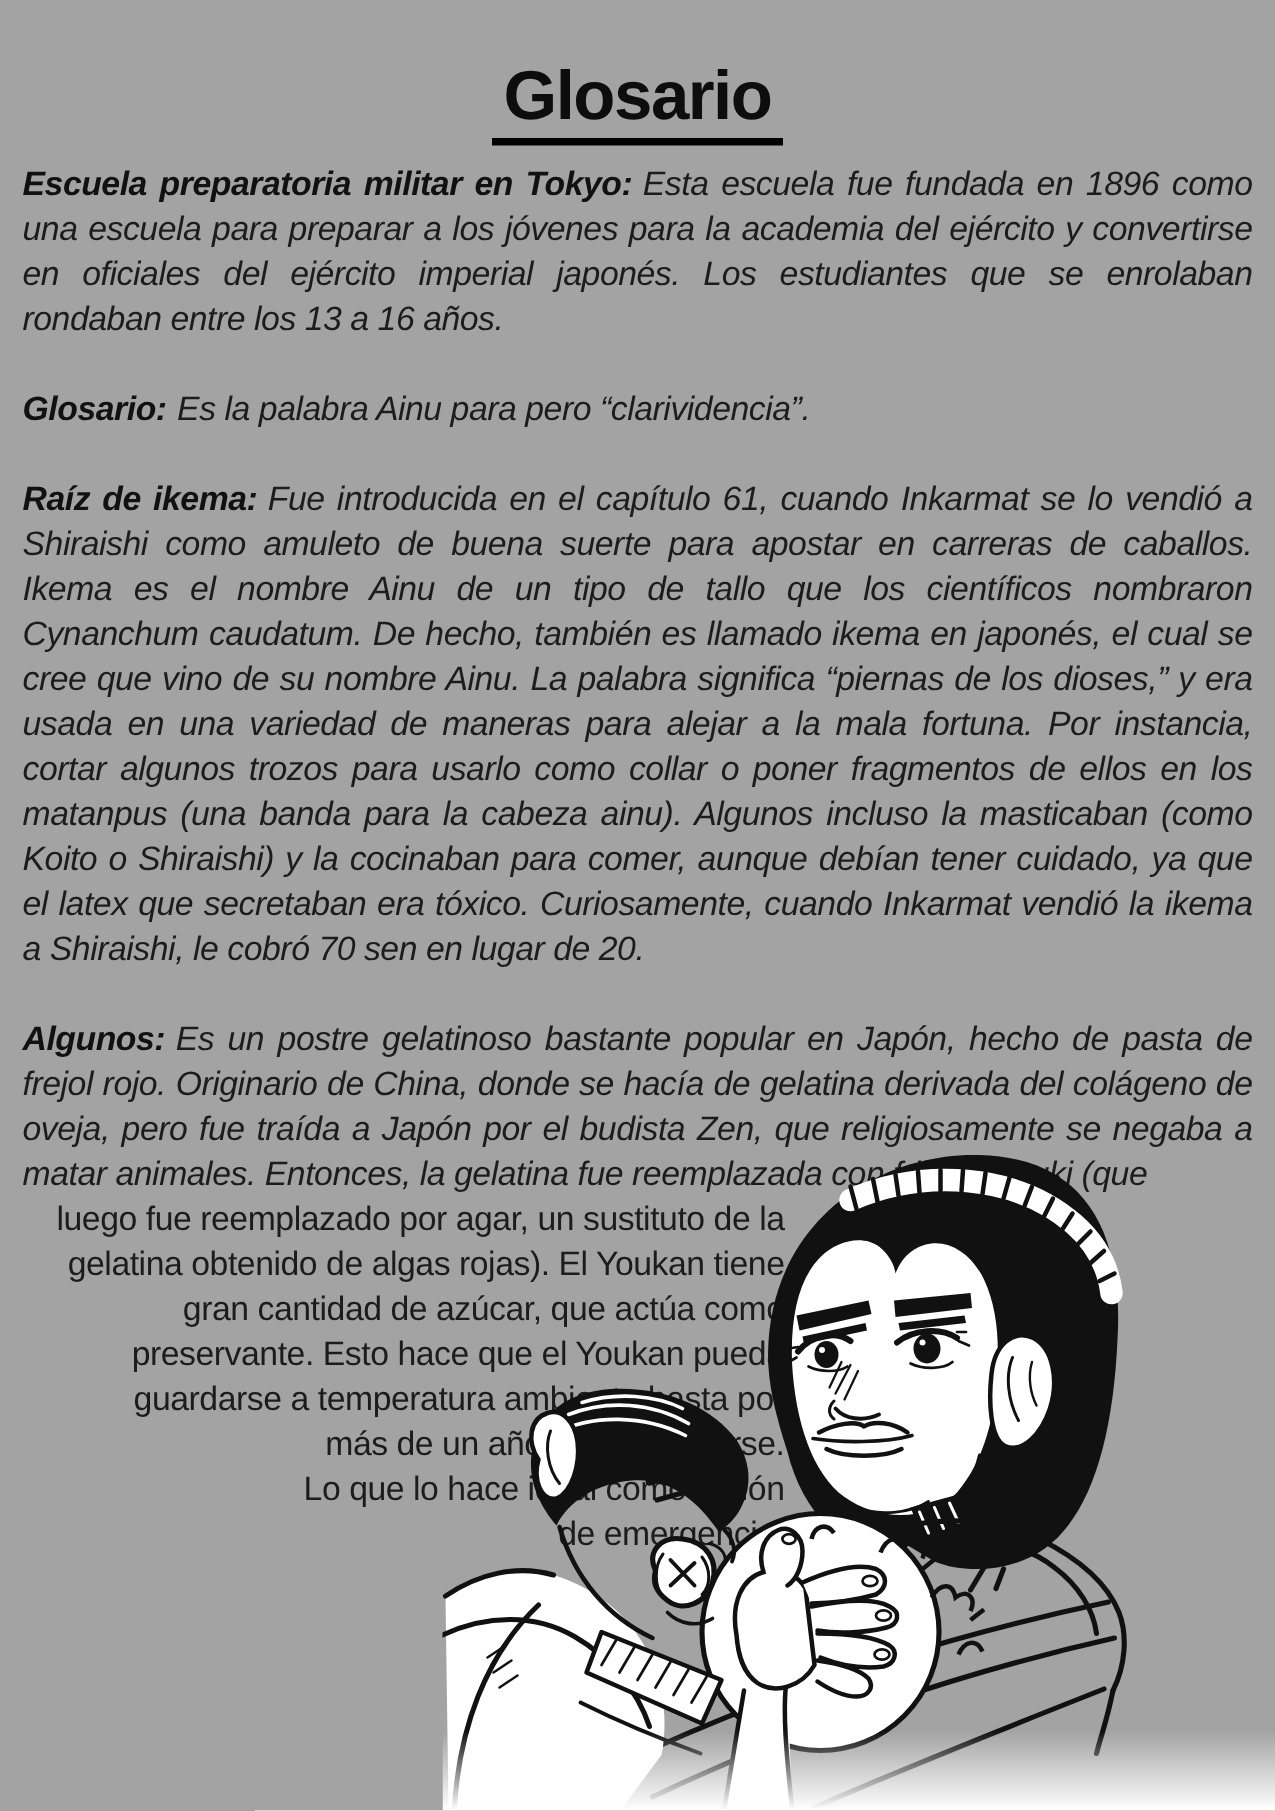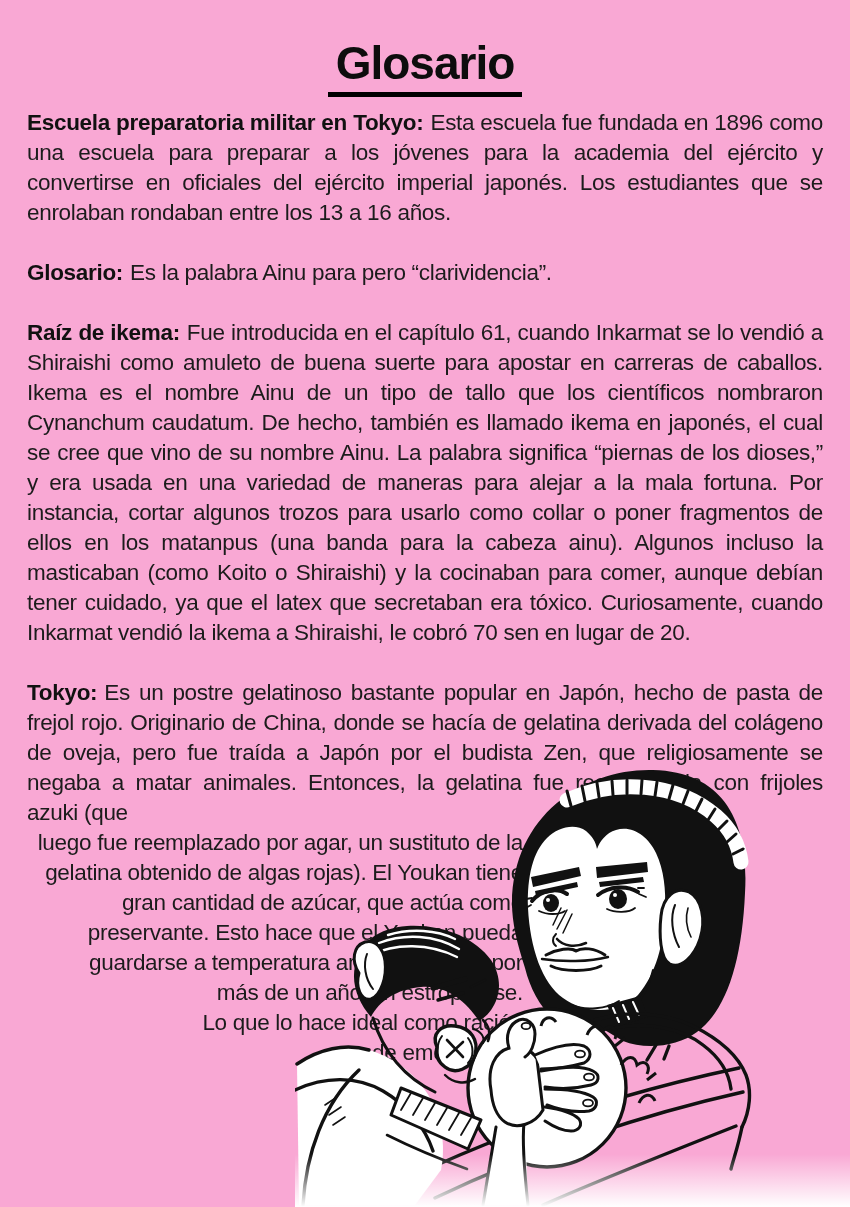--- a/index.html
+++ b/index.html
@@ -1,34 +1,34 @@
 <!DOCTYPE html>
 <html><head>
 <meta charset="utf-8">
 <style>
   html,body{margin:0;padding:0;background:#fff;}
   .page{
     position:relative;
     width:850px;height:1207px;
-    background:#f9a8d4;
+    background:#a3a3a3;
     overflow:hidden;
     font-family:"Liberation Sans","DejaVu Sans",sans-serif;
     color:#1c1c1c;
   }
   .title-wrap{ text-align:center; margin-top:40px; }
   .page-title{
     display:inline-block;
     font-size:46px; font-weight:700; letter-spacing:-1px;
     color:#0d0d0d; line-height:1.02;
     border-bottom:5px solid #000;
     padding:0 8px 5px;
     margin:0;
   }
   .content{ margin:11px 15px 0; font-size:22.5px; line-height:30px; letter-spacing:-0.3px; }
-  .entry{ text-align:justify; margin:0 12px 30px; }
+  .entry{ text-align:justify; margin:0 0 30px;font-style:italic; }
   .entry b{ margin-right:7px; color:#111; }
   .entry.last{ margin-bottom:0; }
   .youkan-wrap{
     width:508px;
     white-space:pre-line;
     text-align:right;
   }
   .illustration{
     position:absolute; left:295px; top:758px;
     width:555px; height:449px;
@@ -45,21 +45,21 @@
   </div>
 
   <div class="content">
 
     <p class="entry"><b>Escuela preparatoria militar en Tokyo:</b><span>Esta escuela fue fundada en 1896 como una escuela para preparar a los jóvenes para la academia del ejército y convertirse en oficiales del ejército imperial japonés. Los estudiantes que se enrolaban rondaban entre los 13 a 16 años.</span></p>
 
     <p class="entry"><b>Glosario:</b><span>Es la palabra Ainu para pero “clarividencia”.</span></p>
 
     <p class="entry"><b>Raíz de ikema:</b><span>Fue introducida en el capítulo 61, cuando Inkarmat se lo vendió a Shiraishi como amuleto de buena suerte para apostar en carreras de caballos. Ikema es el nombre Ainu de un tipo de tallo que los científicos nombraron Cynanchum caudatum. De hecho, también es llamado ikema en japonés, el cual se cree que vino de su nombre Ainu. La palabra significa “piernas de los dioses,” y era usada en una variedad de maneras para alejar a la mala fortuna. Por instancia, cortar algunos trozos para usarlo como collar o poner fragmentos de ellos en los matanpus (una banda para la cabeza ainu). Algunos incluso la masticaban (como Koito o Shiraishi) y la cocinaban para comer, aunque debían tener cuidado, ya que el latex que secretaban era tóxico. Curiosamente, cuando Inkarmat vendió la ikema a Shiraishi, le cobró 70 sen en lugar de 20.</span></p>
 
-    <p class="entry last"><b>Tokyo:</b><span>Es un postre gelatinoso bastante popular en Japón, hecho de pasta de frejol rojo. Originario de China, donde se hacía de gelatina derivada del colágeno de oveja, pero fue traída a Japón por el budista Zen, que religiosamente se negaba a matar animales. Entonces, la gelatina fue reemplazada con frijoles azuki (que</span></p>
+    <p class="entry last"><b>Algunos:</b><span>Es un postre gelatinoso bastante popular en Japón, hecho de pasta de frejol rojo. Originario de China, donde se hacía de gelatina derivada del colágeno de oveja, pero fue traída a Japón por el budista Zen, que religiosamente se negaba a matar animales. Entonces, la gelatina fue reemplazada con frijoles azuki (que</span></p>
 
     <div class="youkan-wrap">luego fue reemplazado por agar, un sustituto de la
 gelatina obtenido de algas rojas). El Youkan tiene
 gran cantidad de azúcar, que actúa como
 preservante. Esto hace que el Youkan pueda
 guardarse a temperatura ambiente hasta por
 más de un año sin estropearse.
 Lo que lo hace ideal como ración
 de emergencia.</div>
 

